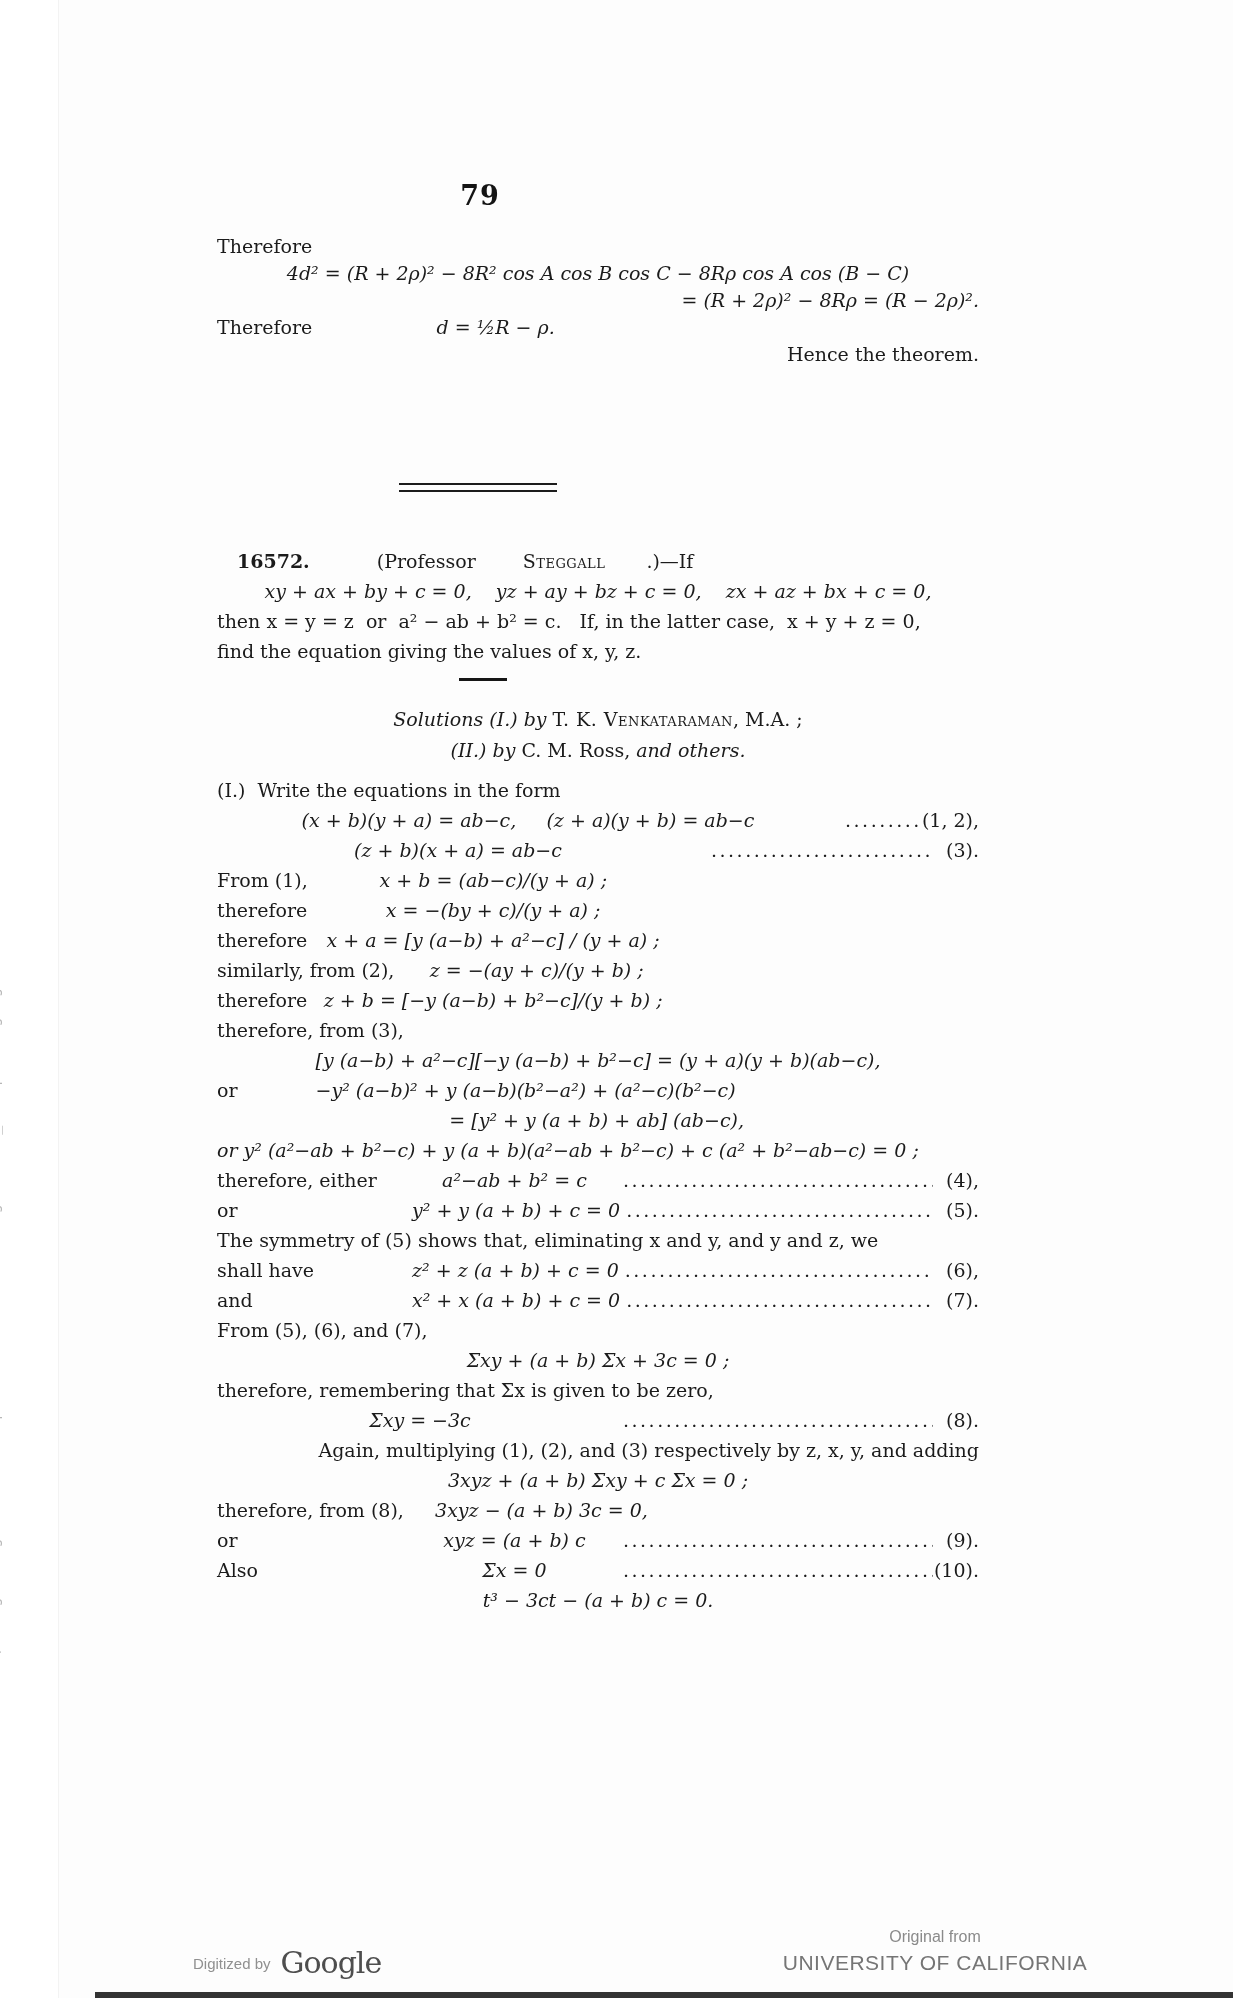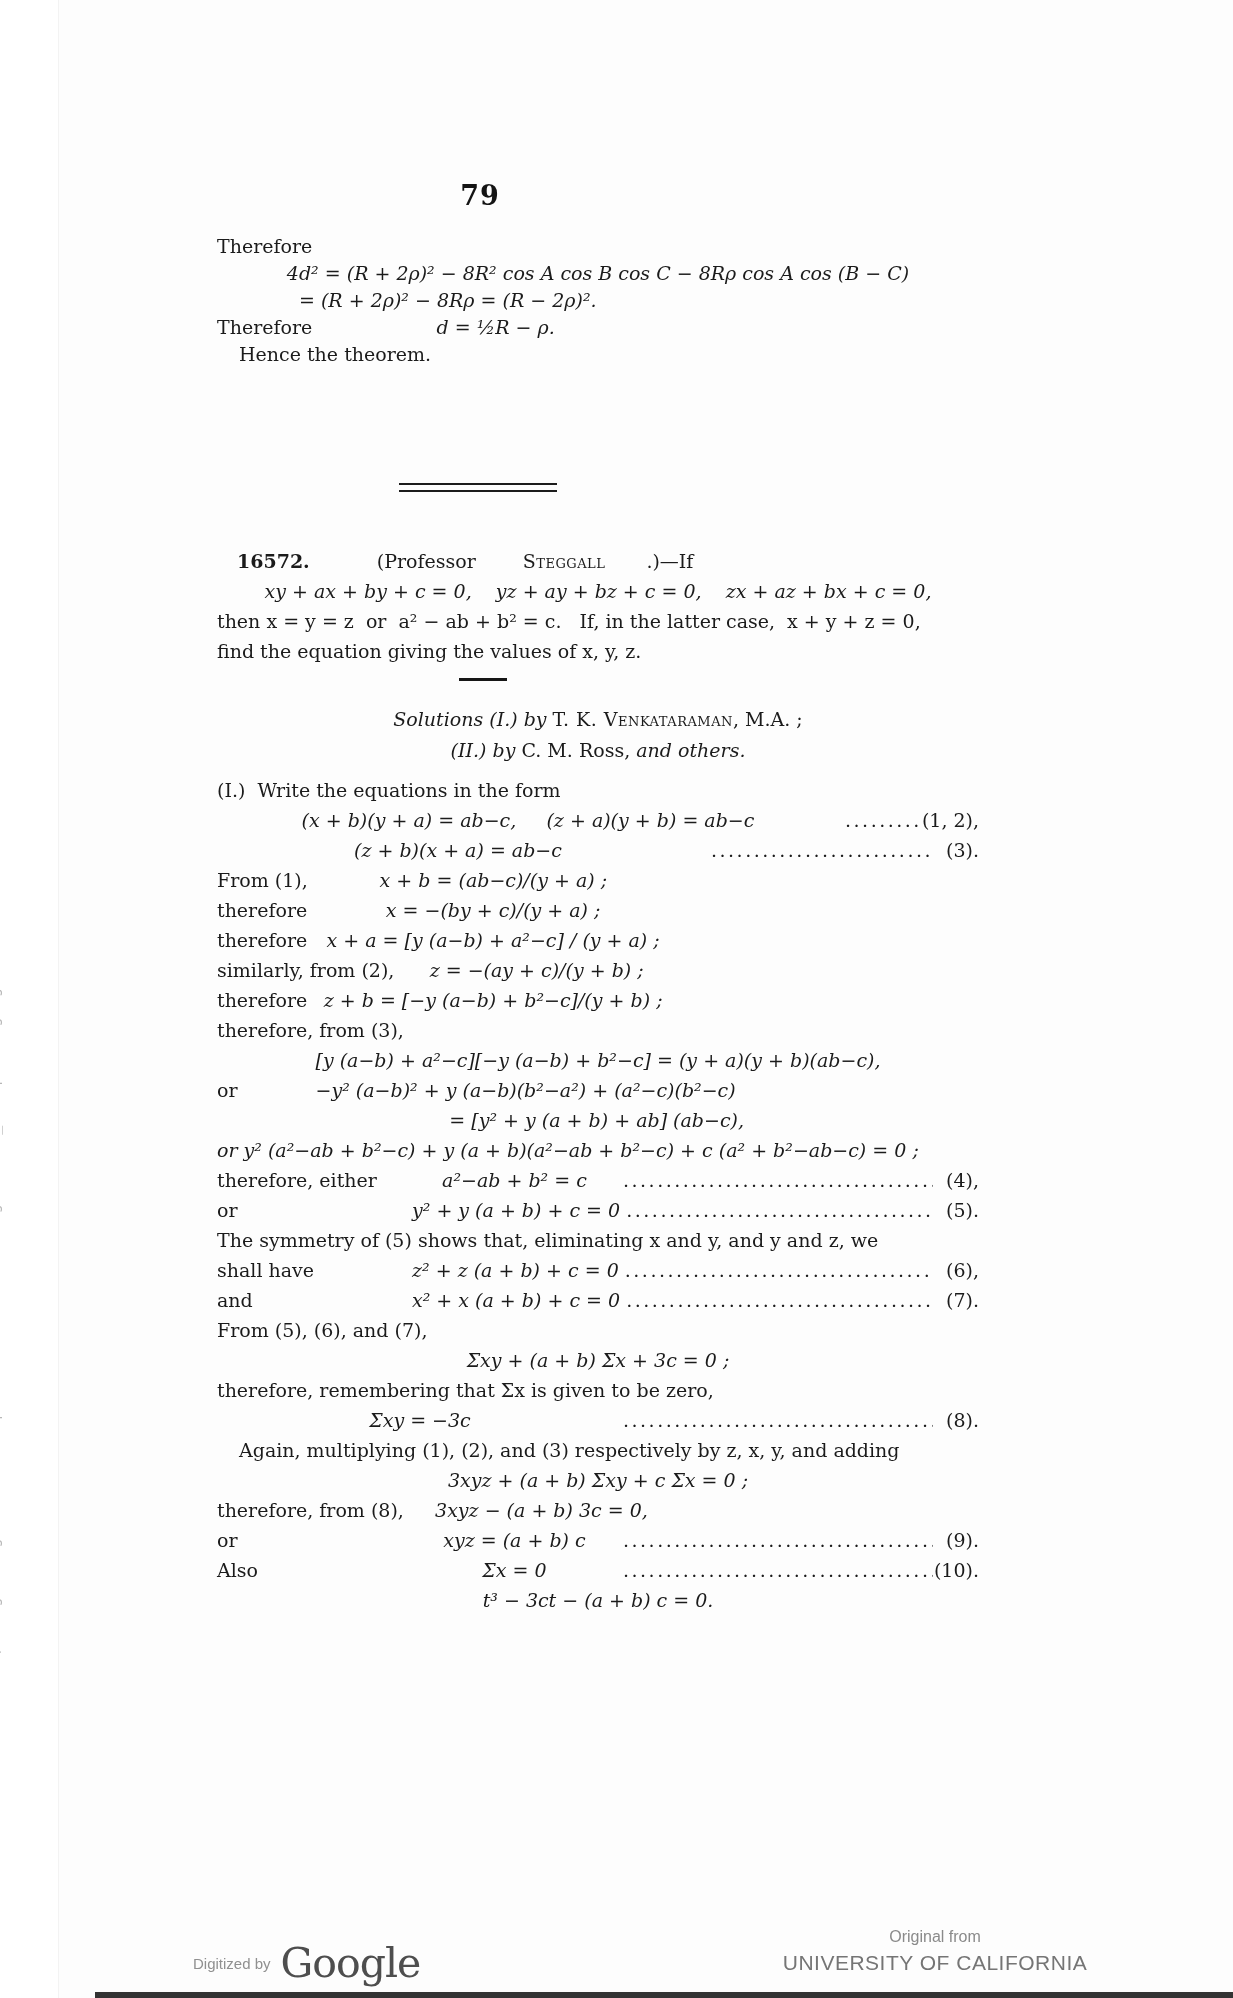--- a/index.html
+++ b/index.html
@@ -18,23 +18,23 @@
   
   #pagenum{position:absolute;left:440px;top:180px;width:80px;text-align:center;
     font-size:27px;font-weight:700;color:#141414;letter-spacing:1px;}
   
   #content{position:absolute;left:217px;top:232px;width:762px;}
   .sline{display:flex;align-items:center;height:30px;font-size:19px;color:#1b1b1b;}
   .sline span{white-space:pre;}
   .a27{height:27px;}
   .txt{flex:1 1 auto;}
   .prose .txt{text-align:left;}
-  .prose-indent .txt{padding-left:22px;}
+  .prose-indent .txt{padding-left:22px;text-align:right;}
   .eq .txt{text-align:center;font-style:italic;}
-  .eq-left .txt{padding-left:82px;font-style:italic;}
+  .eq-left .txt{padding-left:82px;font-style:italic;text-align:right;}
   .eq-right .txt{text-align:right;padding-right:235px;font-style:italic;}
   .mathline .txt{font-style:italic;}
   .lab{flex:0 0 auto;}
   .mathwrap{flex:1 1 auto;text-align:center;}
   .math{font-style:italic;}
   .labeled .mathwrap{padding-right:300px;}
   .labeled-left .mathwrap{text-align:left;padding-left:78px;}
   .labeled-num .lab{min-width:195px;}
   .dots{flex:0 1 auto;max-width:310px;overflow:hidden;letter-spacing:2.5px;}
   .num{flex:0 0 auto;min-width:46px;text-align:right;}
@@ -47,21 +47,21 @@
   .sol-start{margin-top:10px;}
   
   .phead .pnum{font-weight:700;padding-left:20px;margin-right:26px;}
   .scaps{font-variant:small-caps;letter-spacing:0.5px;}
   .ital{font-style:italic;}
   .sol{justify-content:center;height:31px;}
   .sol span{flex:0 0 auto;}
   
   #footer-left{position:absolute;left:193px;top:1943px;display:flex;align-items:center;}
   #digitized-by{font-family:"Liberation Sans",sans-serif;font-size:15px;color:#909090;margin-right:10px;}
-  #google-logo{font-family:"DejaVu Serif",serif;font-size:41px;color:#4e4e4e;letter-spacing:-1px;line-height:40px;}
+  #google-logo{font-family:"DejaVu Serif",serif;font-size:30px;color:#4e4e4e;letter-spacing:-1px;line-height:40px;}
   #footer-right{position:absolute;left:745px;top:1928px;width:380px;text-align:center;
     font-family:"Liberation Sans",sans-serif;color:#8a8a8a;}
   #footer-right .of{font-size:16px;margin-bottom:5px;}
   #footer-right .univ{font-size:21px;color:#757575;letter-spacing:0.5px;}
   .bottom-bar{position:absolute;left:95px;right:0;bottom:0;height:6px;background:#333333;}
 </style>
 </head>
 <body>
 
 <div class="page-area"></div>

